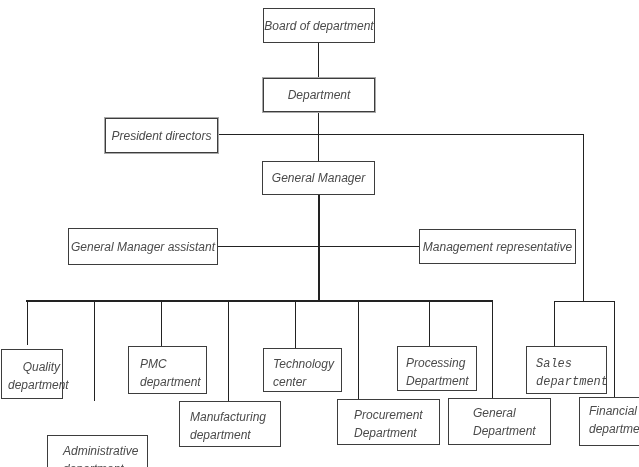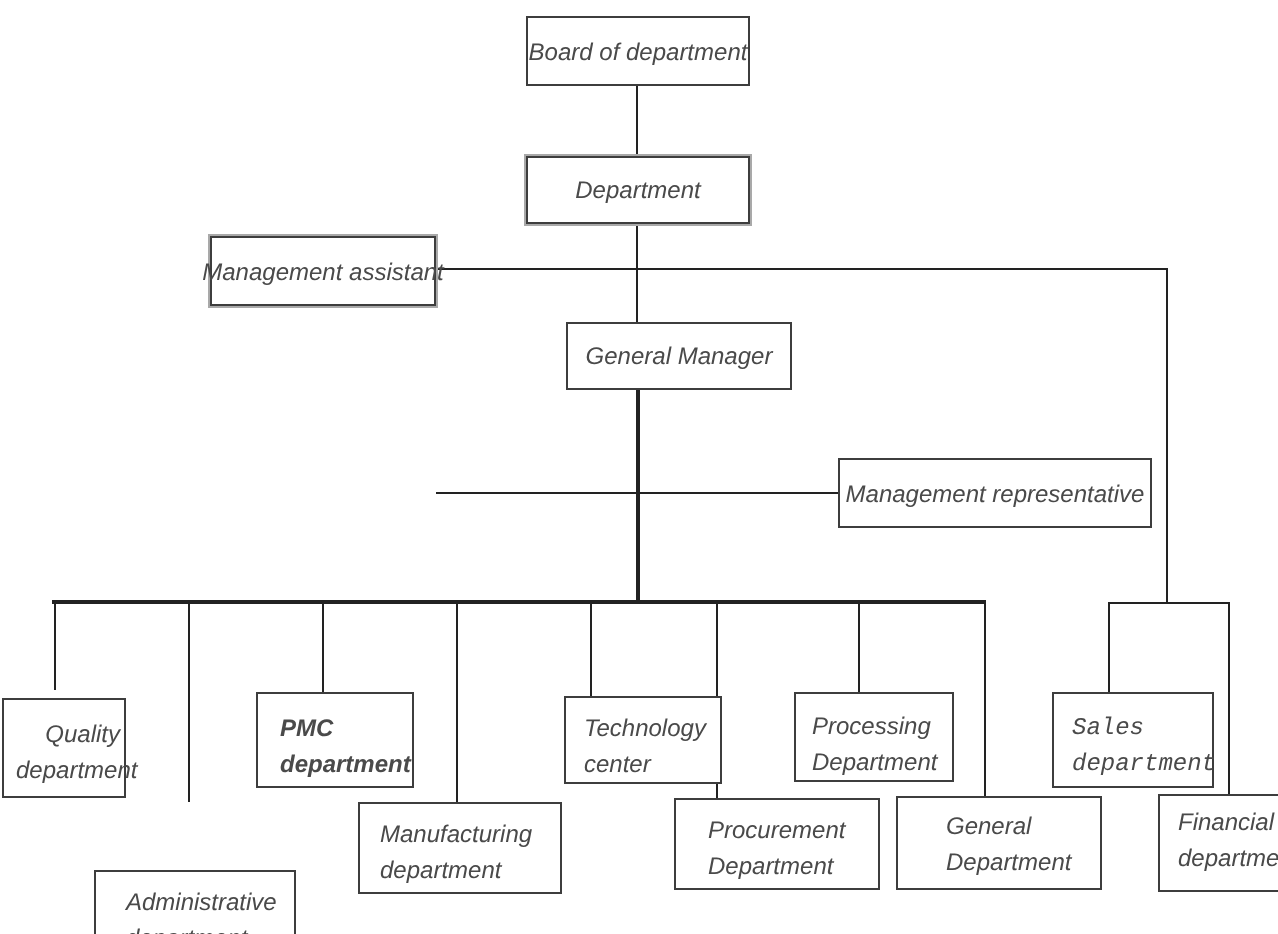--- a/index.html
+++ b/index.html
@@ -67,43 +67,46 @@
 
   <div class="node center" style="left:263px; top:8px; width:112px; height:35px;">
     <span class="lbl">Board of department</span>
   </div>
 
   <div class="node center halo" style="left:263px; top:78px; width:112px; height:34px;">
     <span class="lbl">Department</span>
   </div>
 
   <div class="node center halo" style="left:105px; top:118px; width:113px; height:35px;">
-    <span class="lbl">Management assistant</span>
+    <span class="lbl">President directors</span>
   </div>
 
-  <div class="node center" style="left:262px; top:161px; width:113px; height:34px;margin-left:21px;">
+  <div class="node center" style="left:262px; top:161px; width:113px; height:34px;">
     <span class="lbl">General Manager</span>
   </div>
 
+  <div class="node center" style="left:68px; top:228px; width:150px; height:37px;">
+    <span class="lbl">General Manager assistant</span>
+  </div>
 
   <div class="node center" style="left:419px; top:229px; width:157px; height:35px;text-align:center;">
     <span class="lbl">Management representative</span>
   </div>
 
   <div class="node dept" style="left:1px; top:349px; width:62px; height:50px; padding:8px 2px 0 6px;text-align:right;">
     <span class="lbl">Quality
 department</span>
   </div>
 
-  <div class="node dept" style="left:128px; top:346px; width:79px; height:48px; padding:8px 2px 0 11px;font-weight:bold;">
+  <div class="node dept" style="left:128px; top:346px; width:79px; height:48px; padding:8px 2px 0 11px;">
     <span class="lbl">PMC
 department</span>
   </div>
 
-  <div class="node dept" style="left:263px; top:348px; width:79px; height:44px; padding:6px 2px 0 9px;margin-left:19px;">
+  <div class="node dept" style="left:263px; top:348px; width:79px; height:44px; padding:6px 2px 0 9px;">
     <span class="lbl">Technology
 center</span>
   </div>
 
   <div class="node dept" style="left:397px; top:346px; width:80px; height:45px; padding:7px 2px 0 8px;">
     <span class="lbl">Processing
 Department</span>
   </div>
 
   <div class="node dept" style="left:526px; top:346px; width:81px; height:48px; padding:8px 2px 0 9px;font-family:Liberation Mono, monospace;">

